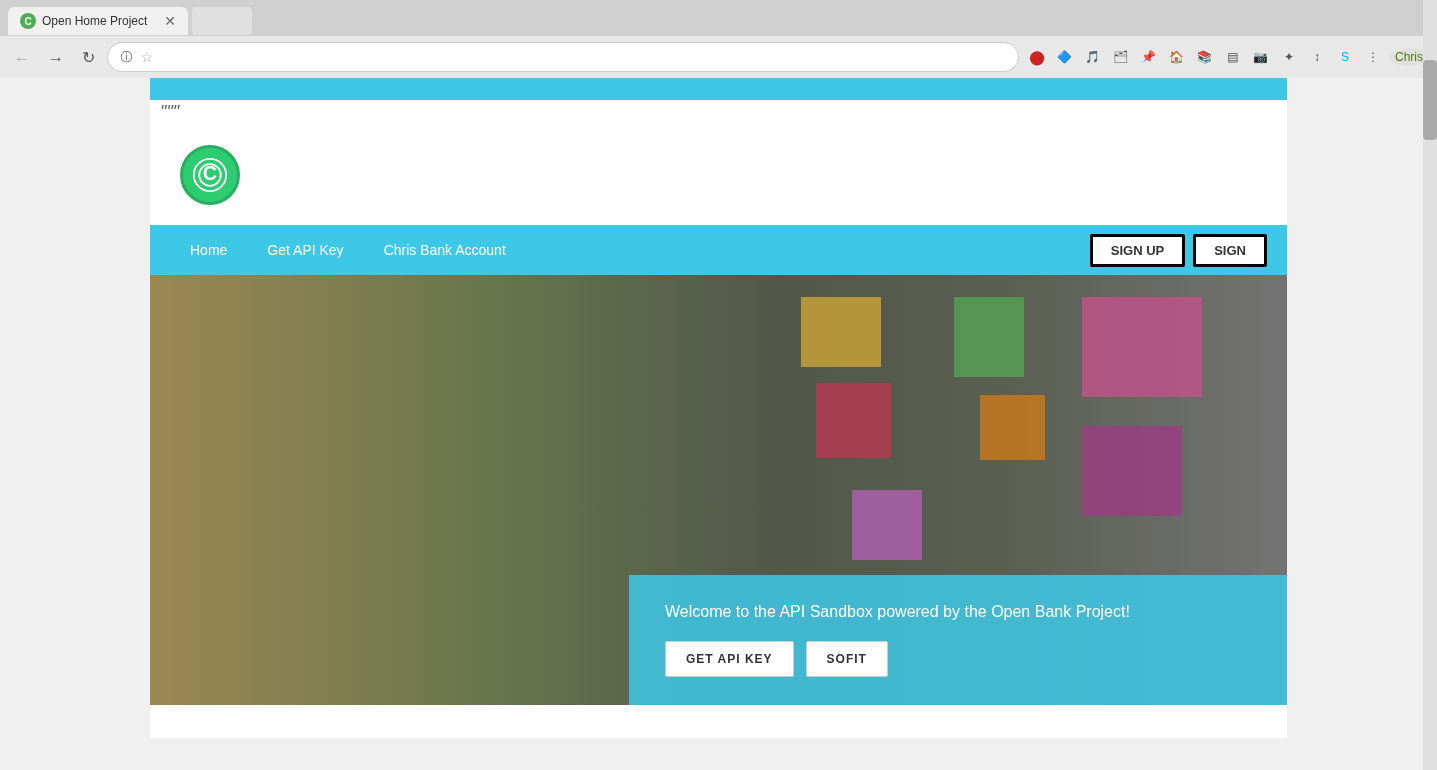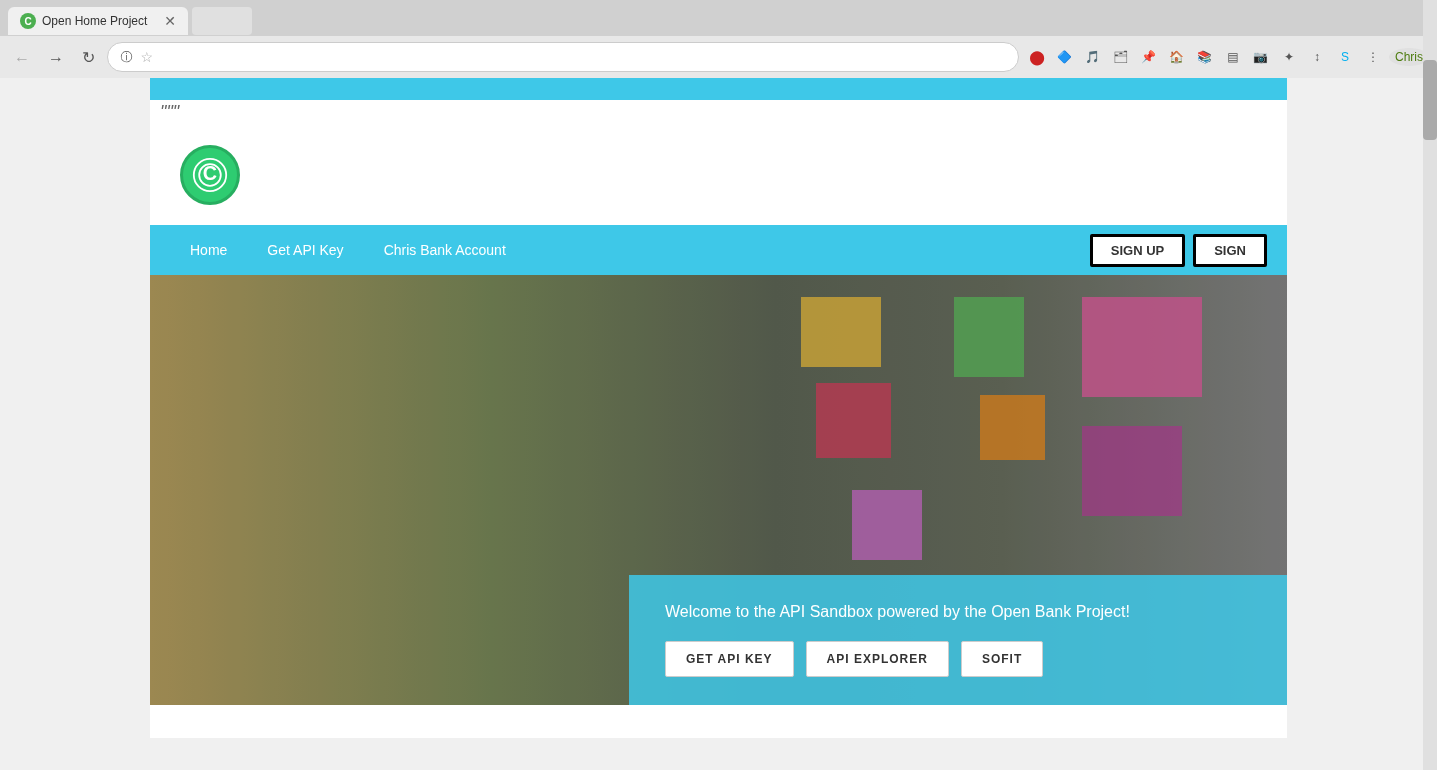--- a/index.html
+++ b/index.html
@@ -324,20 +324,19 @@
         <div style="position:absolute; top:5%; left:60%; width:120px; height:100px; background:#e060a0; opacity:0.85;"></div>
         <div style="position:absolute; top:35%; left:60%; width:100px; height:90px; background:#c040a0; opacity:0.7;"></div>
       </div>
 
       <div style="position:absolute; inset:0; background:rgba(0,0,0,0.15);"></div>
 
       <div class="hero-info">
         <p class="hero-welcome-text">Welcome to the API Sandbox powered by the Open Bank Project!</p>
         <div class="hero-buttons">
           <button class="hero-btn">GET API KEY</button>
-          <button class="hero-btn">API EXPLORER</button>
           <button class="hero-btn">SOFIT</button>
         </div>
       </div>
     </div>
 
   </div>
 </div>
 
 </body></html>

